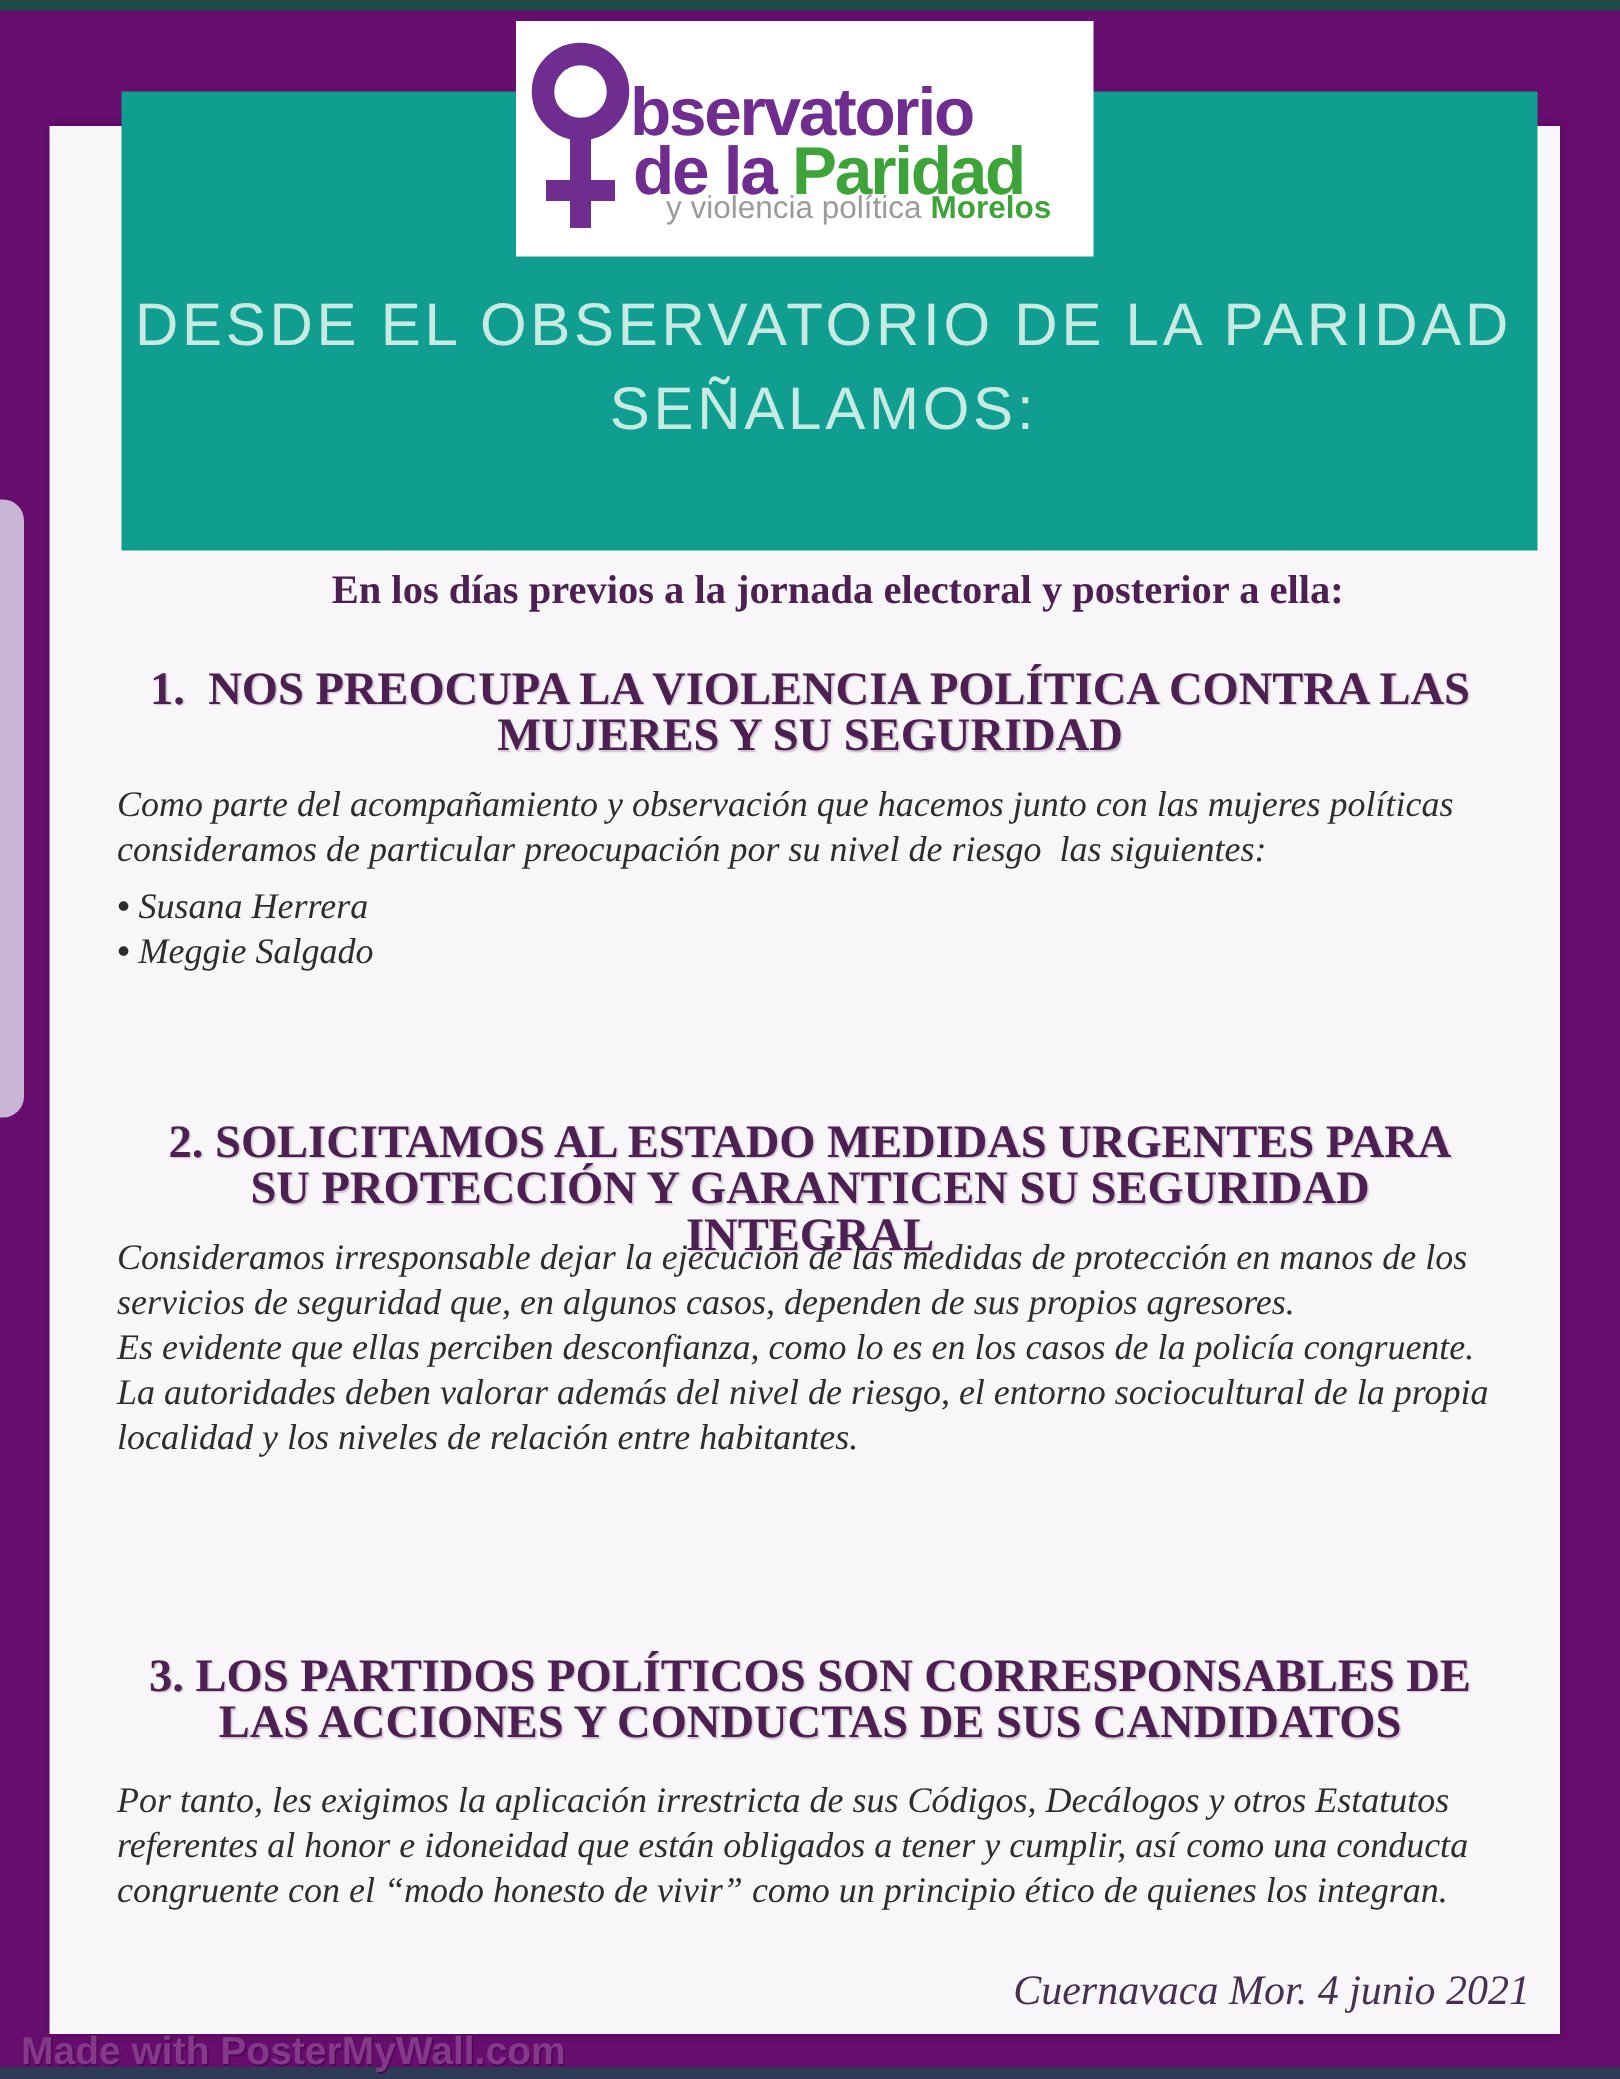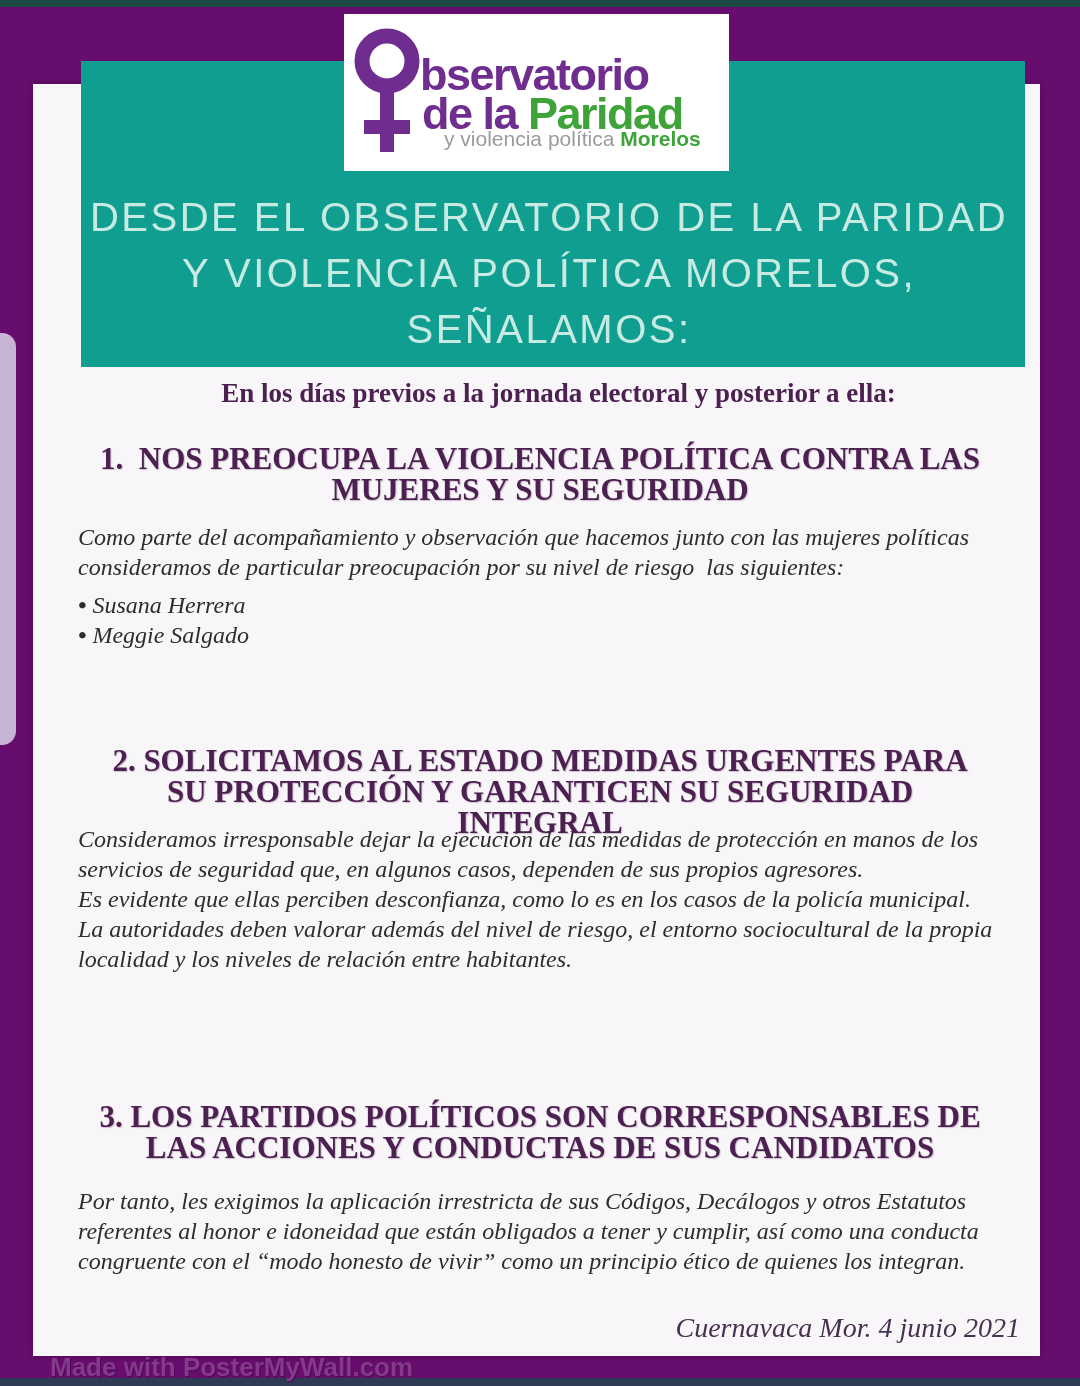--- a/index.html
+++ b/index.html
@@ -67,34 +67,33 @@
   ul.names{list-style:none;margin:8px 0 0 0;padding:0;}
   ul.names li{margin:0;}
   ul.names li::before{content:"\2022\00a0";font-weight:bold;}
   .dateline{
     position:absolute;left:33px;top:1312px;width:987px;text-align:right;z-index:5;
     font-style:italic;font-size:28px;color:#463150;
   }
   .watermark{
     position:absolute;left:14px;top:1352px;z-index:7;
     font-family:"Liberation Sans",sans-serif;font-weight:bold;font-size:26px;
-    color:#8a4190;text-shadow:1px 1px 0 #4a0850;opacity:.85;margin-left:36px;
+    color:#8a4190;text-shadow:1px 1px 0 #4a0850;opacity:.85;
   }
 </style>
 </head>
 <body>
 
 <div class="top-bar"></div>
 <div class="left-tab"></div>
 <div class="page"></div>
 
 <div class="banner">
   <div class="banner-heading">
     <div>DESDE EL OBSERVATORIO DE LA PARIDAD</div>
-    <div>Y VIOLENCIA POLÍTICA MORELOS,</div>
     <div>SEÑALAMOS:</div>
   </div>
 </div>
 
 <div class="logo-box">
   <span class="venus">
     <svg width="66" height="128" viewBox="0 0 66 128">
       <circle cx="33" cy="33" r="25" fill="none" stroke="#702d90" stroke-width="15"></circle>
       <rect x="26" y="60" width="14" height="64" fill="#702d90"></rect>
       <rect x="10" y="92" width="46" height="14" fill="#702d90"></rect>
@@ -112,21 +111,21 @@
   <p>Como parte del acompañamiento y observación que hacemos junto con las mujeres políticas consideramos de particular preocupación por su nivel de riesgo  las siguientes:</p>
   <ul class="names">
     <li>Susana Herrera</li>
     <li>Meggie Salgado</li>
   </ul>
 </div>
 
 <div class="sec-heading h2">2. SOLICITAMOS AL ESTADO MEDIDAS URGENTES PARA SU PROTECCIÓN Y GARANTICEN SU SEGURIDAD INTEGRAL</div>
 <div class="body-block b2">
   <p>Consideramos irresponsable dejar la ejecución de las medidas de protección en manos de los servicios de seguridad que, en algunos casos, dependen de sus propios agresores.</p>
-  <p>Es evidente que ellas perciben desconfianza, como lo es en los casos de la policía municipal.</p>
+  <p>Es evidente que ellas perciben desconfianza, como lo es en los casos de la policía congruente.</p>
   <p>La autoridades deben valorar además del nivel de riesgo, el entorno sociocultural de la propia localidad y los niveles de relación entre habitantes.</p>
 </div>
 
 <div class="sec-heading h3">3. LOS PARTIDOS POLÍTICOS SON CORRESPONSABLES DE LAS ACCIONES Y CONDUCTAS DE SUS CANDIDATOS</div>
 <div class="body-block b3">
   <p>Por tanto, les exigimos la aplicación irrestricta de sus Códigos, Decálogos y otros Estatutos referentes al honor e idoneidad que están obligados a tener y cumplir, así como una conducta congruente con el “modo honesto de vivir” como un principio ético de quienes los integran.</p>
 </div>
 
 <div class="dateline">Cuernavaca Mor. 4 junio 2021</div>
 

